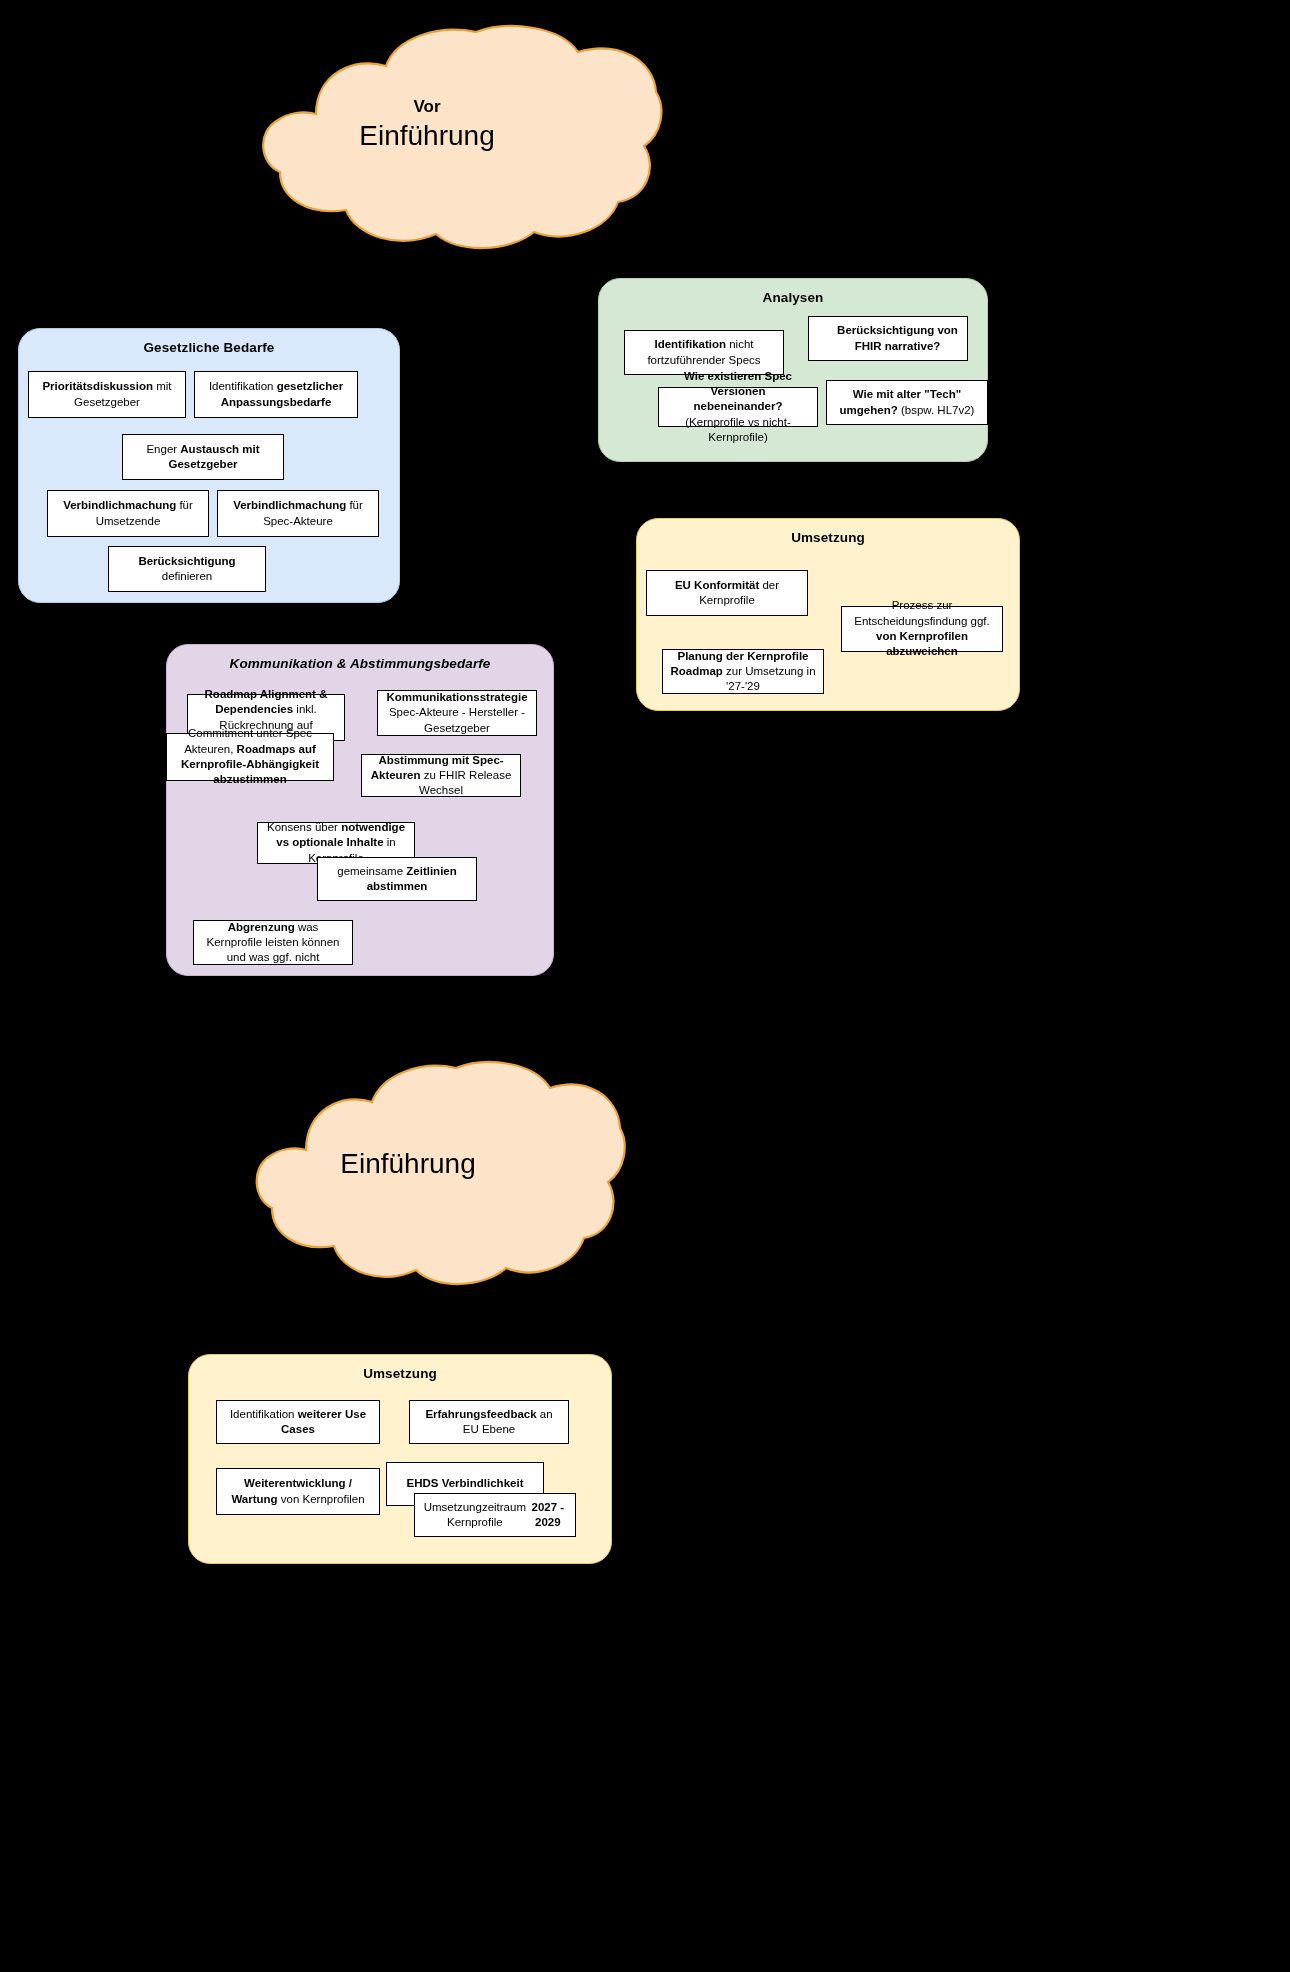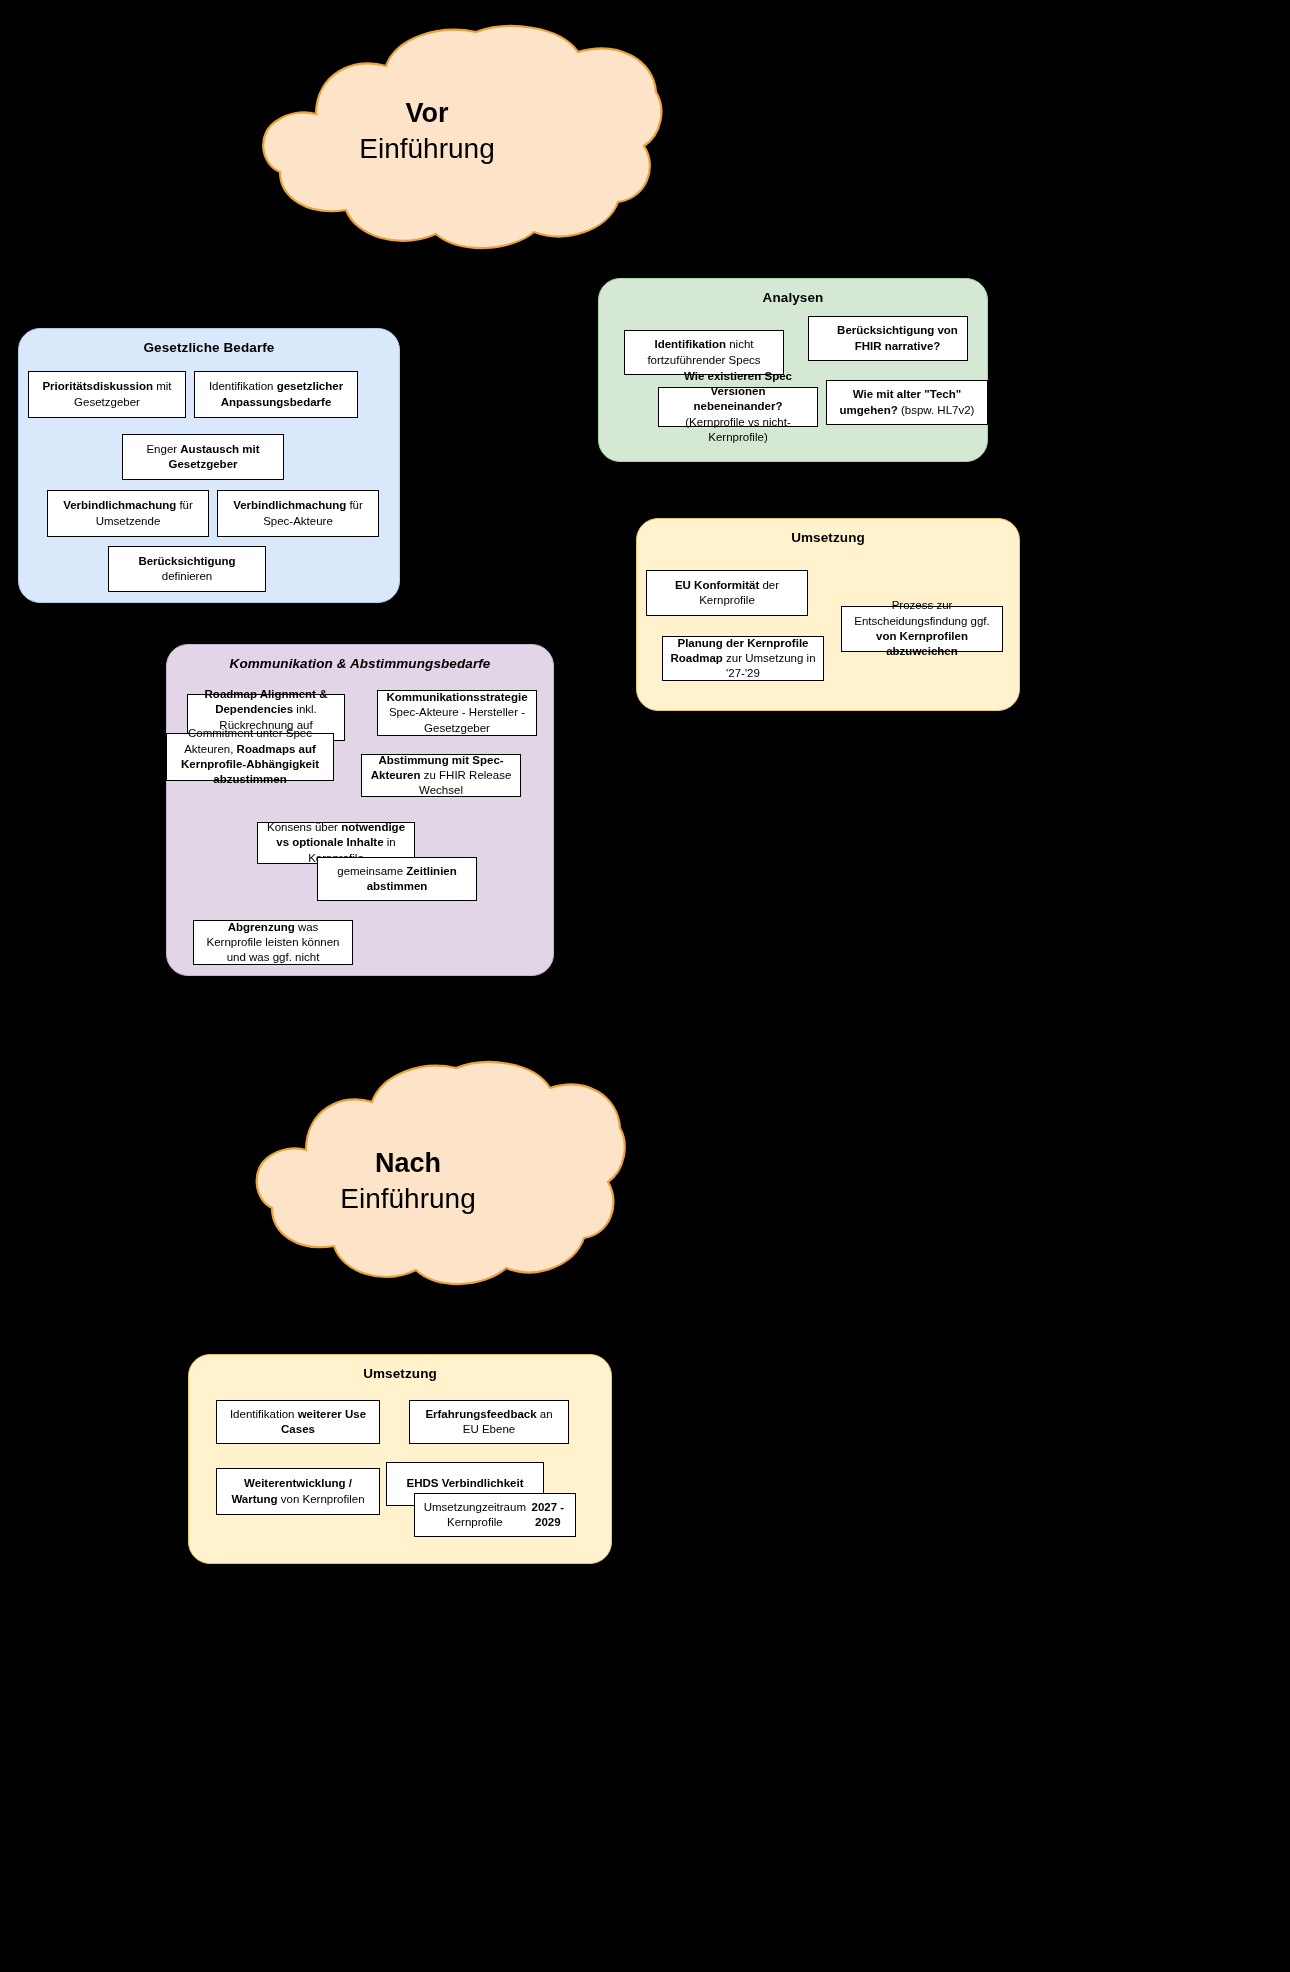--- a/index.html
+++ b/index.html
@@ -10,21 +10,21 @@
   }
   .canvas{position:absolute;inset:0;}
 
   
   .cloud{position:absolute;}
   .cloud svg{display:block;width:100%;height:100%;}
   .cloud-label{
     position:absolute;left:0;right:0;text-align:center;
     line-height:1.28;pointer-events:none;
   }
-  .cloud-label .l1{font-size:27px;font-weight:bold;display:block;}
+  .cloud-label .l1{font-size:17px;font-weight:bold;display:block;}
   .cloud-label .l2{font-size:28px;font-weight:normal;display:block;}
 
   
   .panel{
     position:absolute;border-radius:22px;box-sizing:border-box;
   }
   .panel-title{
     position:absolute;left:0;right:0;top:11px;text-align:center;
     font-size:13.5px;font-weight:bold;letter-spacing:.1px;
   }
@@ -110,21 +110,21 @@
 
   <div class="panel panel-yellow" style="left:636px;top:518px;width:384px;height:193px;">
     <div class="panel-title">Umsetzung</div>
   </div>
   <div class="note" style="left:646px;top:570px;width:162px;height:46px;">
     <span><b>EU Konformität</b> der Kernprofile</span>
   </div>
   <div class="note" style="left:841px;top:606px;width:162px;height:46px;">
     <span>Prozess zur Entscheidungsfindung ggf. <b>von Kernprofilen abzuweichen</b></span>
   </div>
-  <div class="note" style="left:662px;top:636px;width:162px;height:45px;">
+  <div class="note" style="left:662px;top:649px;width:162px;height:45px;">
     <span><b>Planung der Kernprofile Roadmap</b> zur Umsetzung in '27-'29</span>
   </div>
 
   <div class="panel panel-purple" style="left:166px;top:644px;width:388px;height:332px;font-style:italic;">
     <div class="panel-title">Kommunikation &amp; Abstimmungsbedarfe</div>
   </div>
   <div class="note" style="left:187px;top:694px;width:158px;height:47px;">
     <span><b>Roadmap Alignment &amp; Dependencies</b> inkl. Rückrechnung auf Zeitstrahl</span>
   </div>
   <div class="note" style="left:377px;top:690px;width:160px;height:46px;flex-direction:column;">
@@ -157,21 +157,20 @@
                C441 86 437 112 420 124
                C433 146 422 176 396 180
                C386 208 348 222 318 210
                C296 230 248 232 228 212
                C194 228 154 214 146 188
                C110 194 84 176 84 150
                C66 142 62 110 82 98
                C90 92 105 88 118 92 Z" fill="#fde4c8" stroke="#e8a33d" stroke-width="2.2"></path>
     </svg>
     <div class="cloud-label" style="top:88px;">
-      <span class="l1">Nach</span>
       <span class="l2">Einführung</span>
     </div>
   </div>
 
   <div class="panel panel-yellow" style="left:188px;top:1354px;width:424px;height:210px;">
     <div class="panel-title">Umsetzung</div>
   </div>
   <div class="note" style="left:216px;top:1400px;width:164px;height:44px;">
     <span>Identifikation <b>weiterer Use Cases</b></span>
   </div>

